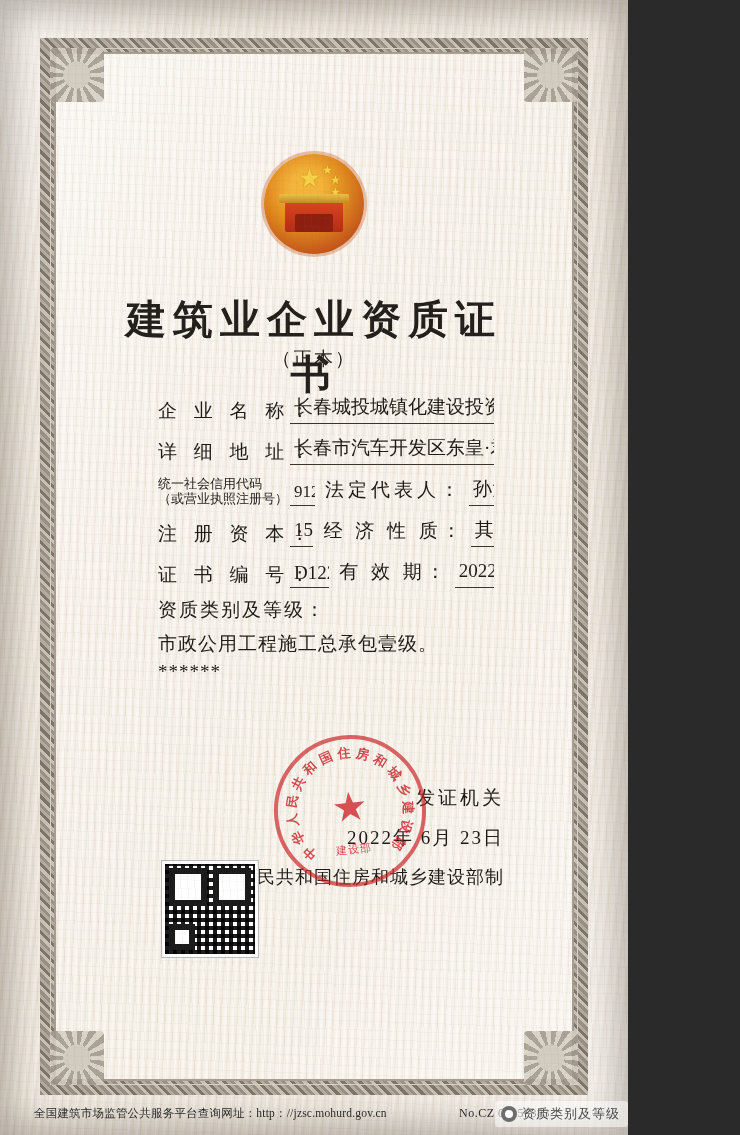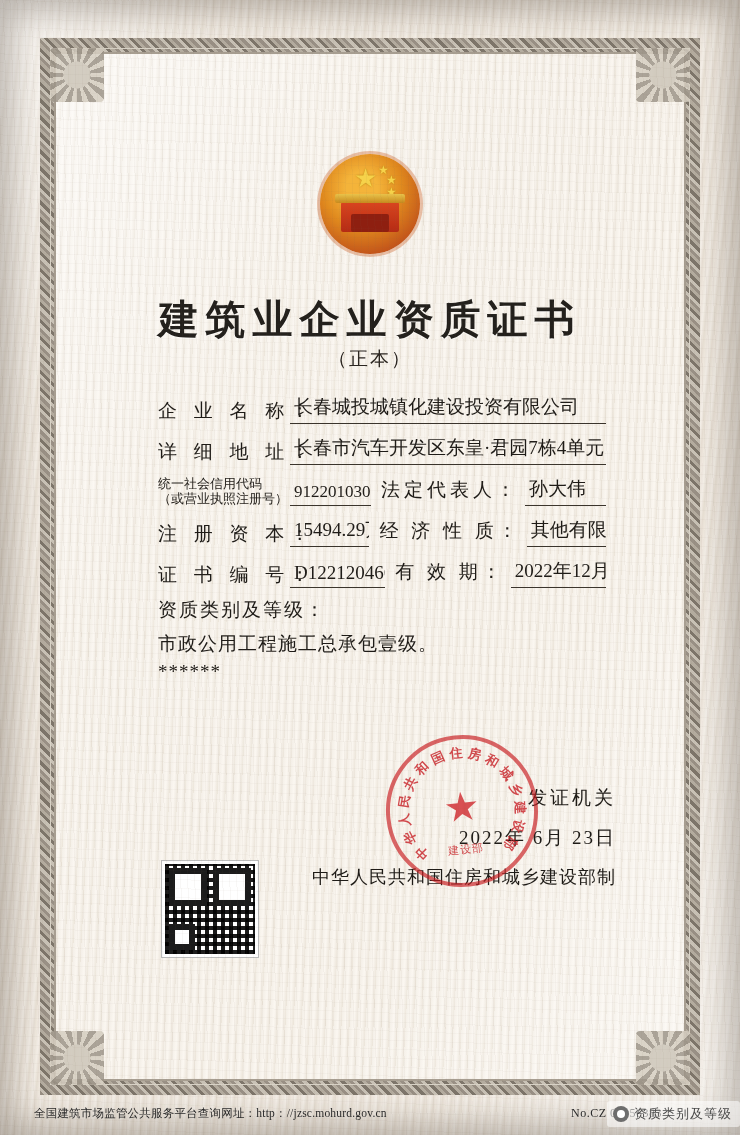--- a/index.html
+++ b/index.html
@@ -11,21 +11,21 @@
     width: 740px; height: 1135px;
     font-family: "Liberation Serif", serif;
     overflow: hidden;
     position: relative;
   }
 
   
   #certificate {
     position: absolute;
     left: 0; top: 0;
-    width: 740px; height: 1135px;
+    width: 628px; height: 1135px;
     background:
       linear-gradient(115deg, rgba(255,255,255,0.55) 0%, rgba(255,255,255,0.0) 18%, rgba(255,255,255,0.0) 75%, rgba(255,255,255,0.45) 100%),
       repeating-linear-gradient(96deg, #efe8df 0px, #f6f1ea 3px, #e9e1d6 6px, #f3ece3 9px),
       #f2ece3;
   }
 
   
   .edge-shadow {
     position: absolute; inset: 0;
     box-shadow: inset 0 0 36px 10px rgba(60,48,38,0.35);

